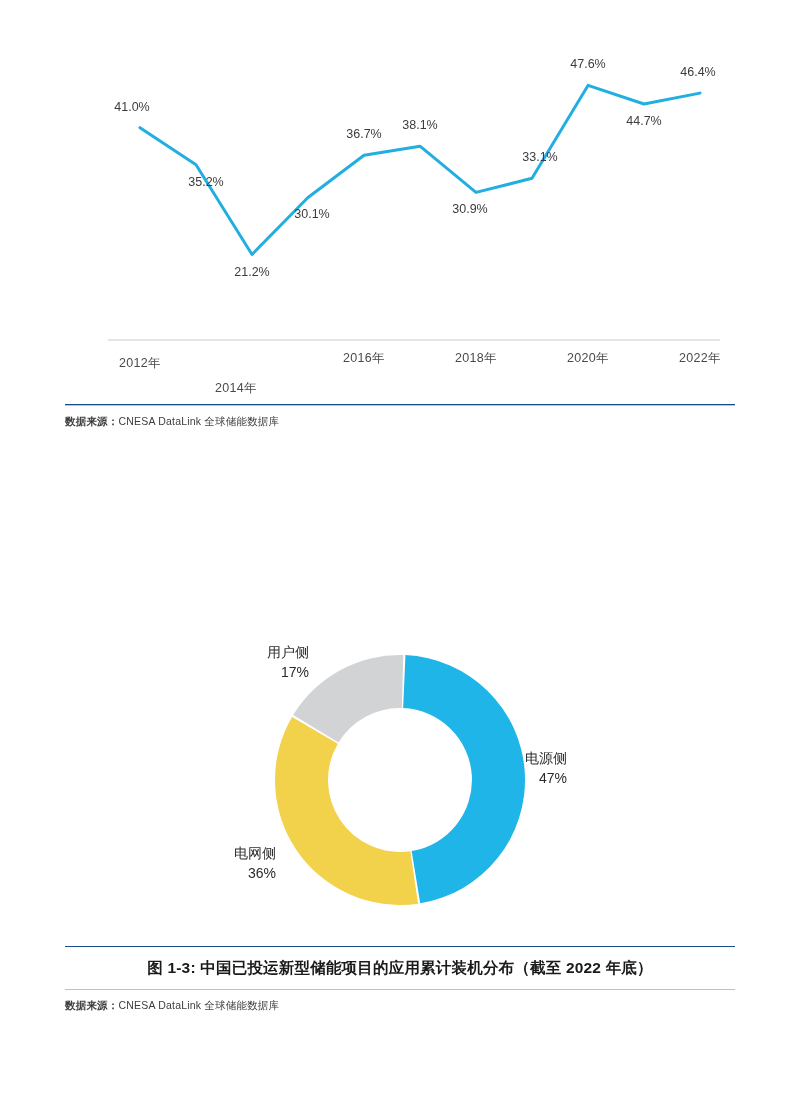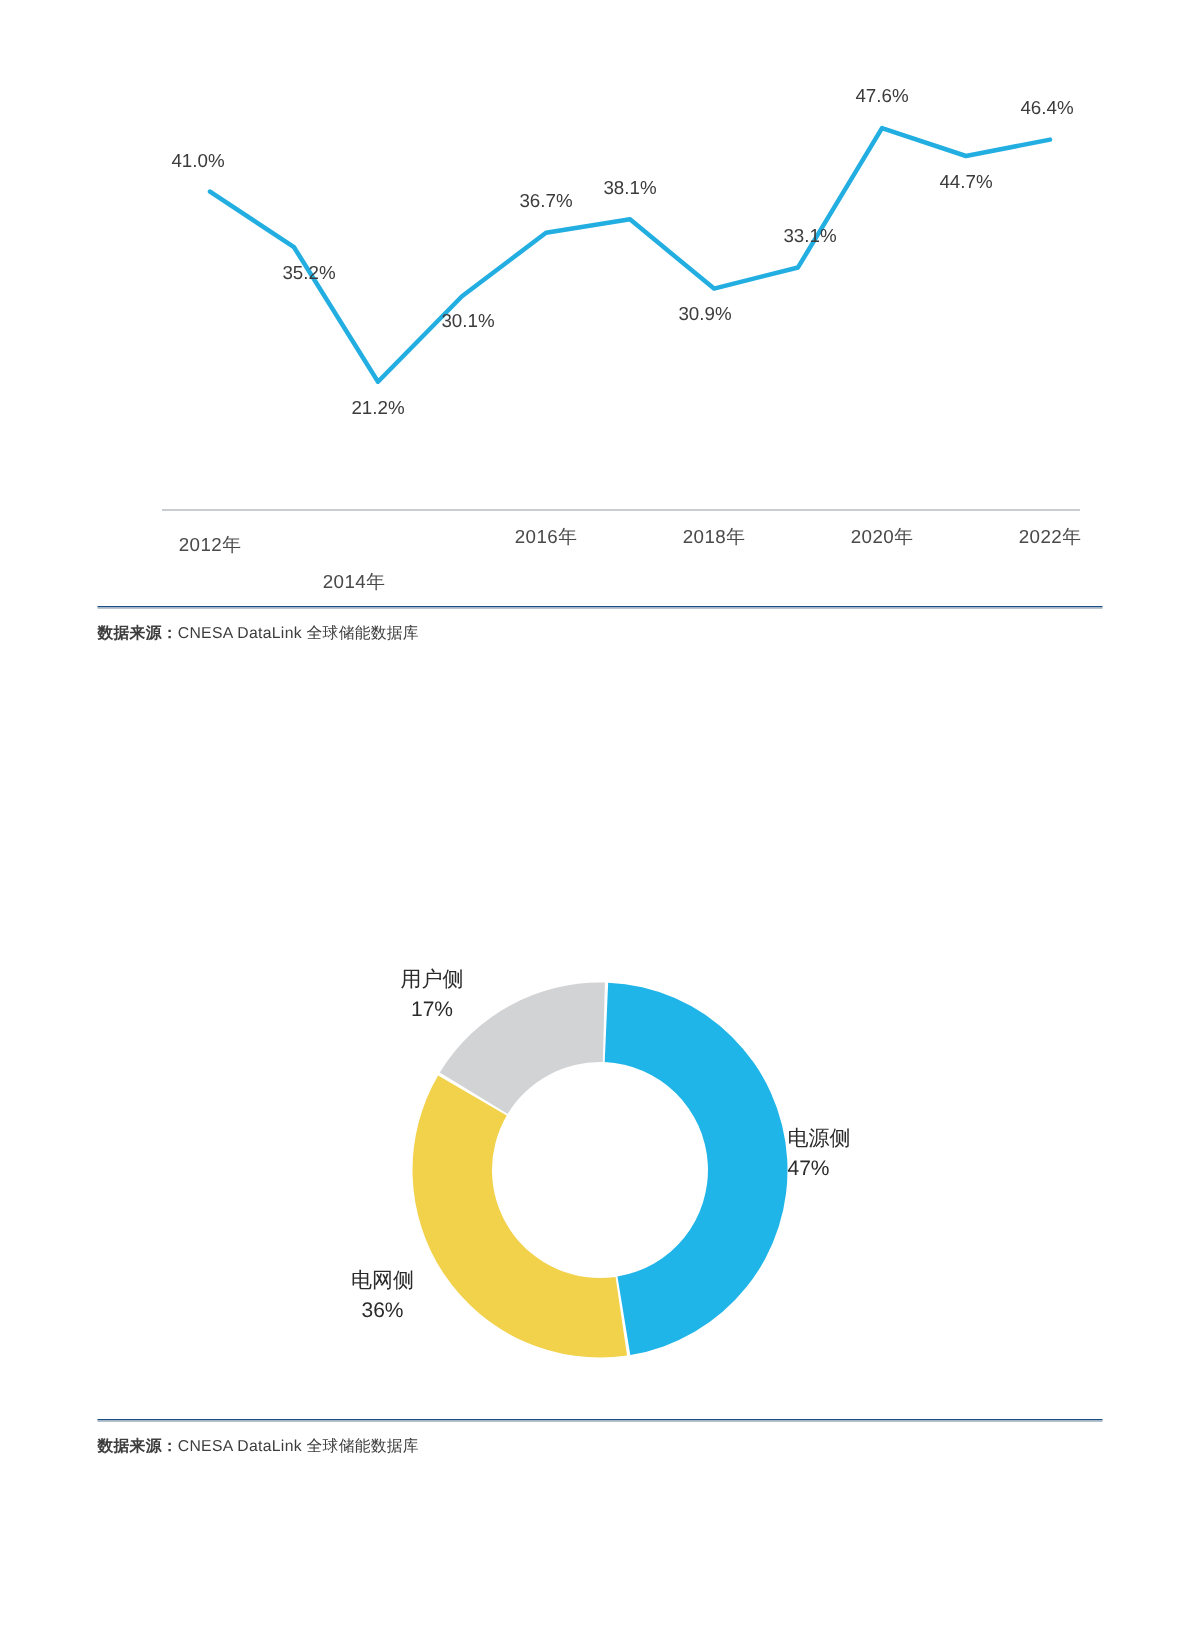--- a/index.html
+++ b/index.html
@@ -110,21 +110,21 @@
     height: 300px;
   }
   .donut-label {
     position: absolute;
     font-size: 14px;
     color: #2b2b2b;
     text-align: center;
     line-height: 20px;
     white-space: nowrap;
   }
-  .donut-label .val { display: block; }
+  .donut-label .val { display: block; text-align: right; }
 </style>
 </head>
 <body>
 
 <div class="page">
 
   <div class="line-chart-wrap">
     <svg class="line-svg" width="680" height="345" viewBox="0 0 680 345">
 
       <line x1="48" y1="330" x2="660" y2="330" stroke="#c9ccd0" stroke-width="1.2"></line>
@@ -183,17 +183,18 @@
     </div>
     
     <div class="donut-label" style="left:255px; top:213px; transform:translateX(-50%);">
       <span>电网侧</span>
       <span class="val">36%</span>
     </div>
   </div>
 
   <div class="caption-block" style="top:946px;">
     <div class="cap-rule"></div>
+    <div class="cap-text">图 1-3: 中国已投运新型储能项目的应用累计装机分布（截至 2022 年底）</div>
     <div class="src-rule"></div>
     <div class="src-text"><b>数据来源：</b><span>CNESA DataLink 全球储能数据库</span></div>
   </div>
 
 </div>
 
 </body></html>

